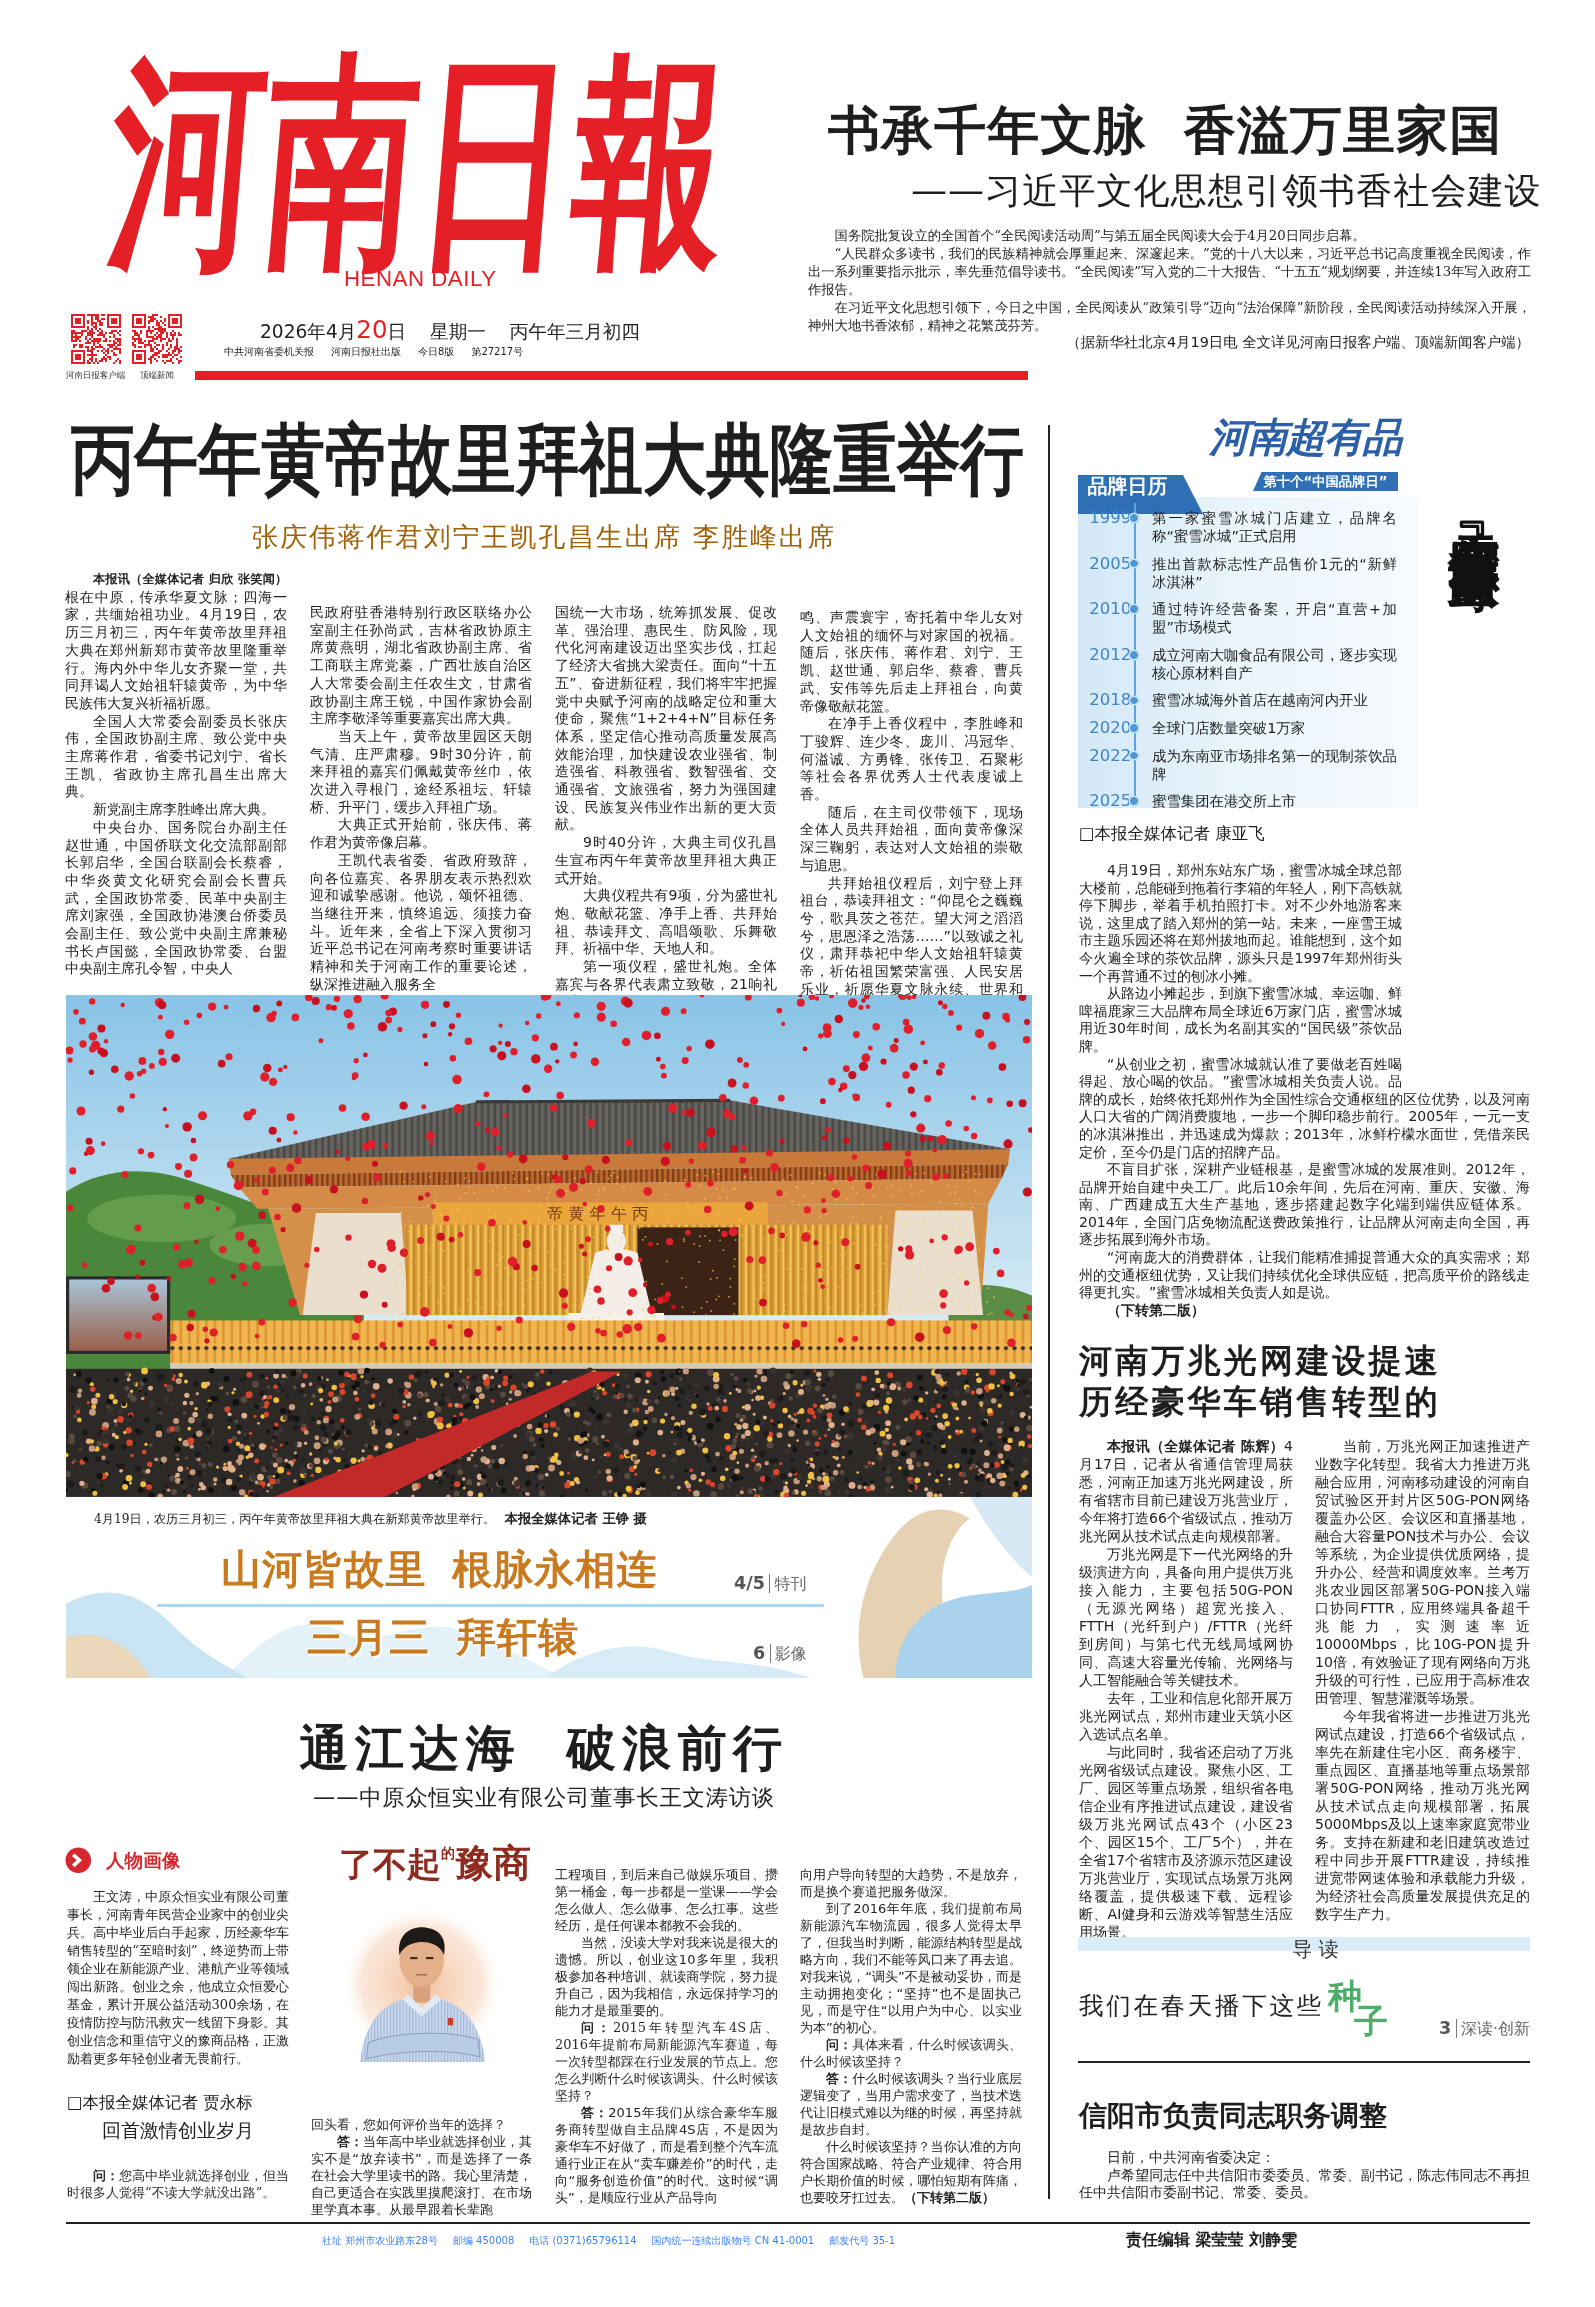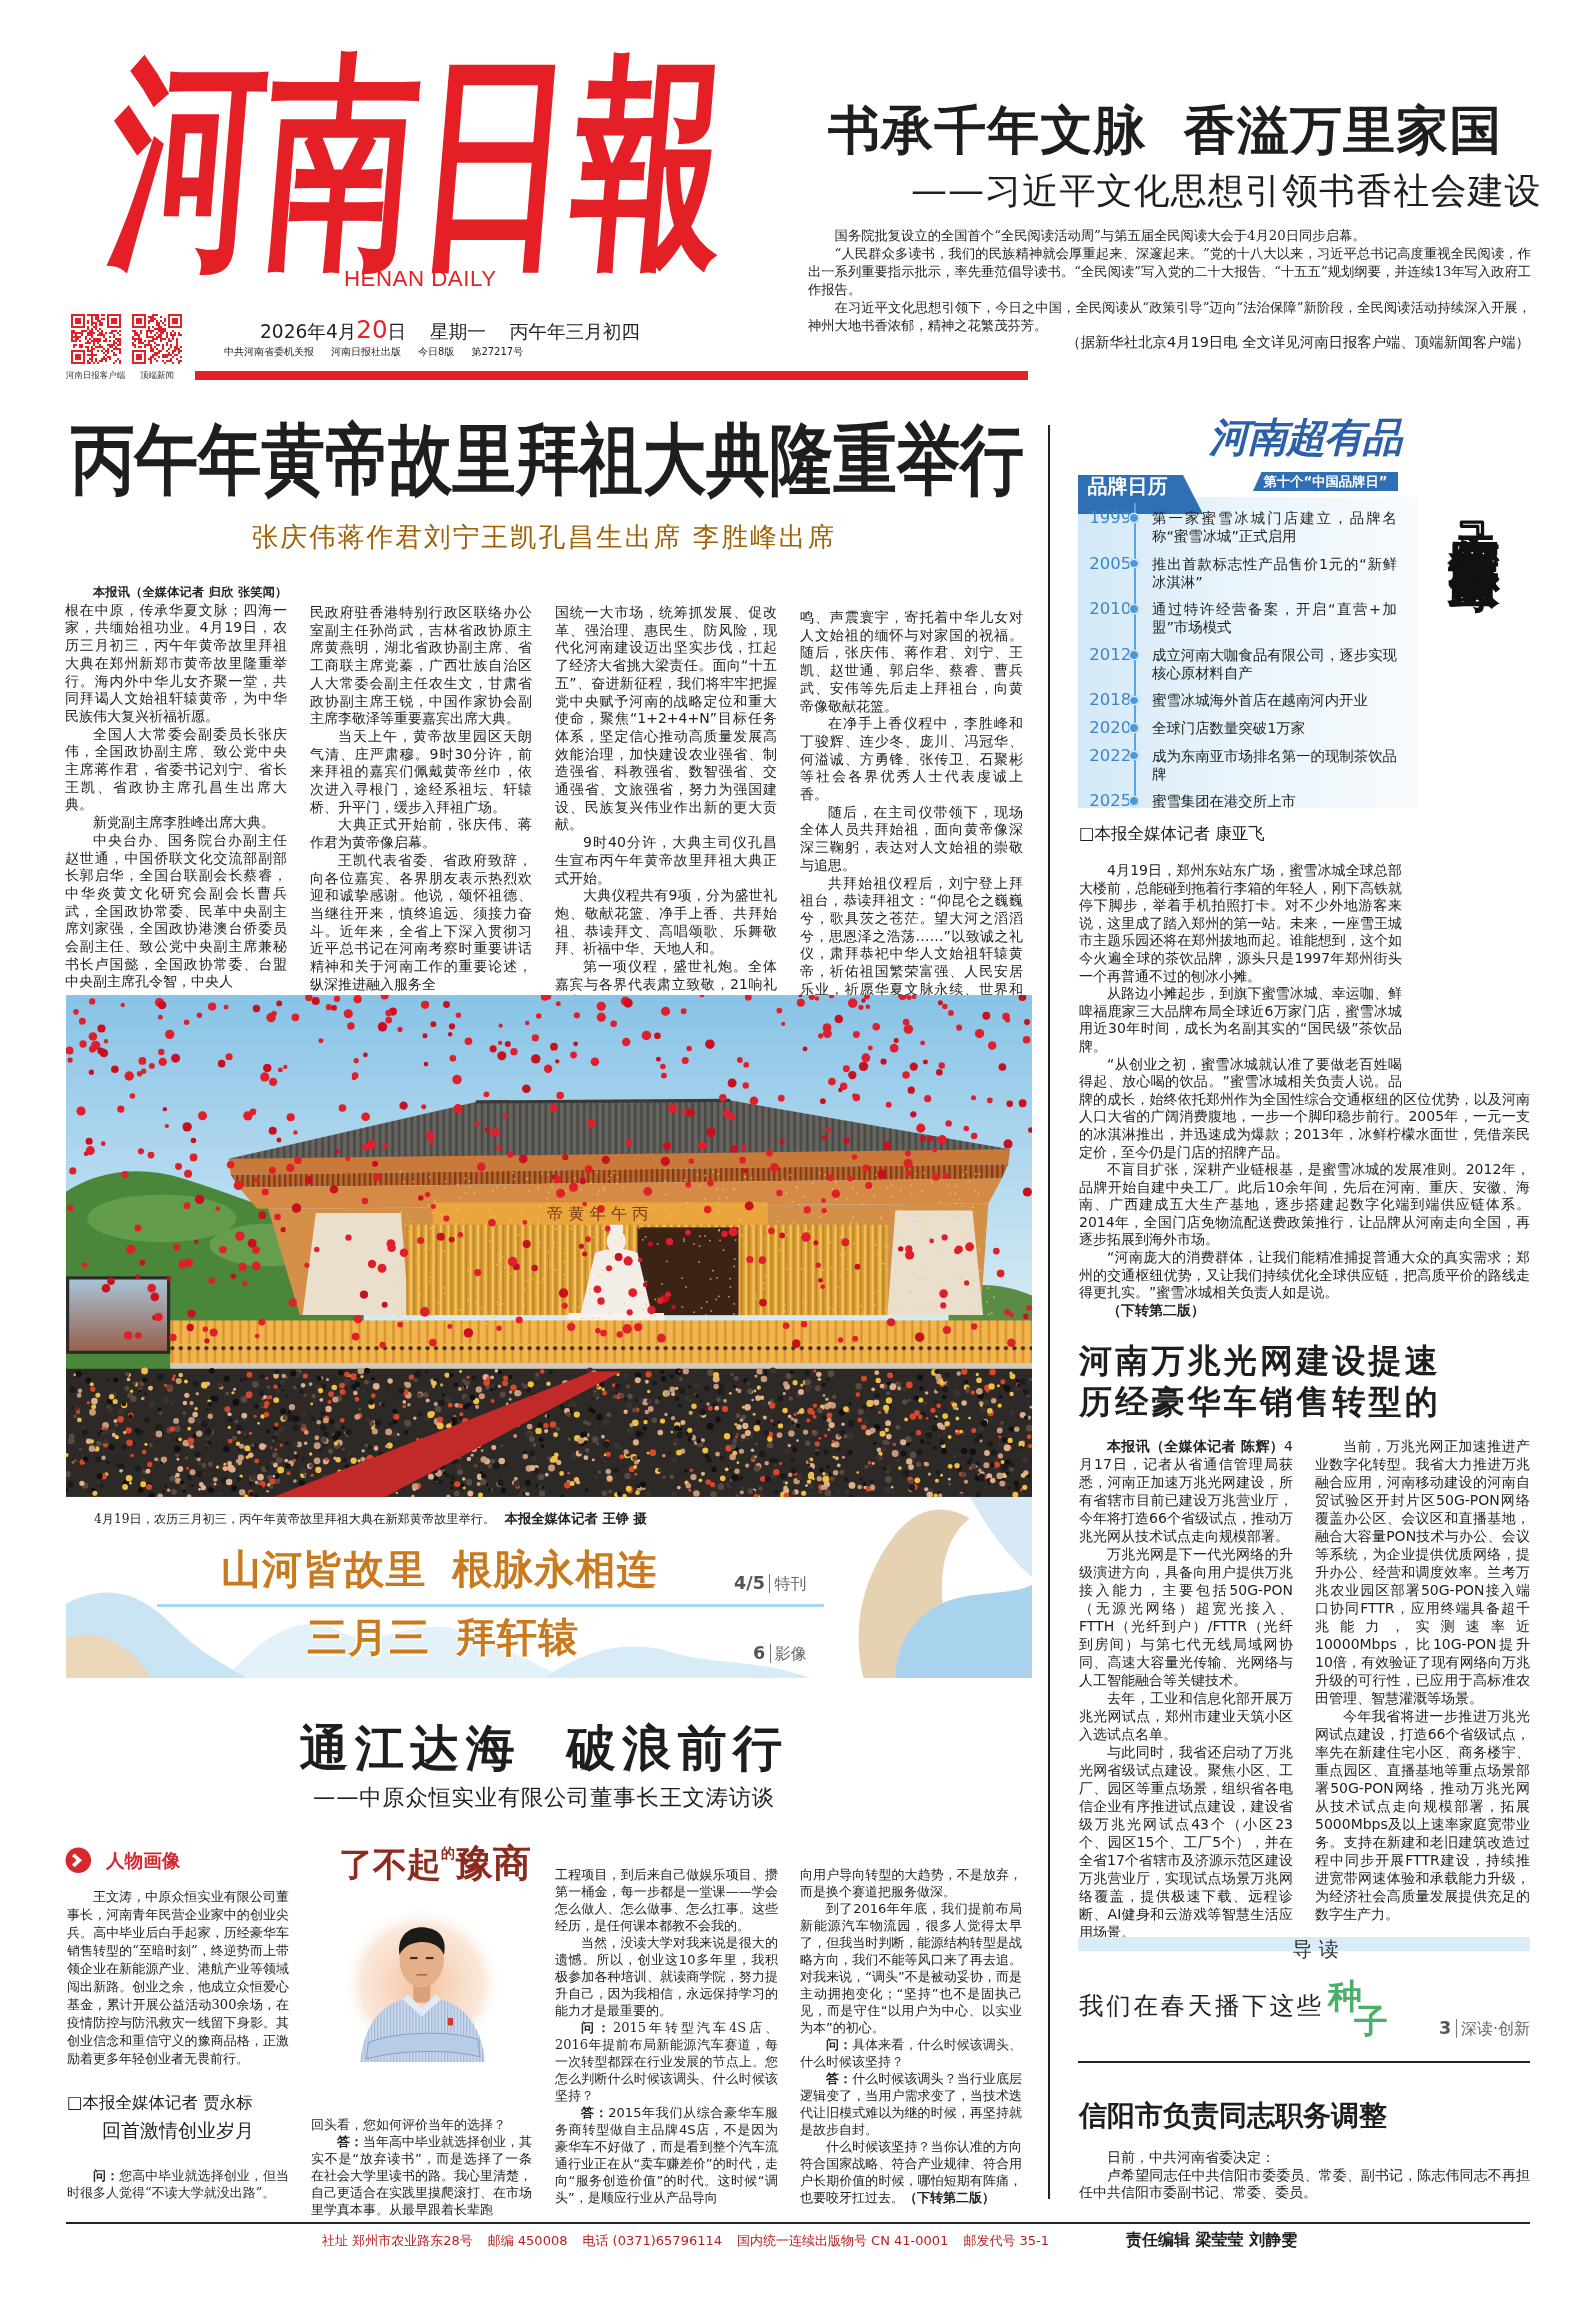--- a/index.html
+++ b/index.html
@@ -73,21 +73,21 @@
 .mx-spacer{float:right;width:128px;height:228px;}
 .bb-head{left:1079px;top:1340px;font-size:33px;line-height:41px;font-weight:bold;letter-spacing:3.2px;white-space:nowrap;}
 .bb-col{font-size:14px;line-height:18px;}
 .guide-bar{left:1078px;top:1937px;width:452px;height:14px;background:var(--guide-bar);text-align:center;font-size:20px;line-height:24.5px;color:#333;padding-left:23px;}
 .guide-item{left:1079px;top:1994px;font-size:24.5px;line-height:1;letter-spacing:2.7px;white-space:nowrap;color:#222;}
 .seed{font-size:34px;line-height:1;font-weight:bold;color:var(--seed-green);}
 .guide-pg{right:65px;top:2019px;}
 .rule-h{height:2.1px;background:#222;}
 .pn-head{left:1079px;top:2102px;font-size:28px;line-height:1;font-weight:bold;white-space:nowrap;}
 .pn-body{left:1079px;top:2149px;width:451px;font-size:14px;line-height:17.6px;}
-.footer{left:322px;top:2233px;font-size:13px;line-height:16px;white-space:nowrap;color:#b91c1c;}
+.footer{left:322px;top:2233px;font-size:10px;line-height:16px;white-space:nowrap;color:#3b82f6;}
 .footer span{margin-right:15px;}
 .editors{left:1126px;top:2231px;font-size:16px;line-height:18px;font-weight:bold;white-space:nowrap;}
 </style>
 </head>
 <body>
 
 <div class="a logo">河南日報</div>
 <div class="a logo-en">HENAN DAILY</div>
 
 <svg class="a qr" style="left:69px" viewBox="0 0 25 25">
@@ -533,21 +533,21 @@
 <div class="a ts-sub">——习近平文化思想引领书香社会建设</div>
 <div class="a ts-body">
     <p class="para"><span>国务院批复设立的全国首个“全民阅读活动周”与第五届全民阅读大会于4月20日同步启幕。</span></p>
     <p class="para"><span>“人民群众多读书，我们的民族精神就会厚重起来、深邃起来。”党的十八大以来，习近平总书记高度重视全民阅读，作出一系列重要指示批示，率先垂范倡导读书。“全民阅读”写入党的二十大报告、“十五五”规划纲要，并连续13年写入政府工作报告。</span></p>
     <p class="para"><span>在习近平文化思想引领下，今日之中国，全民阅读从“政策引导”迈向“法治保障”新阶段，全民阅读活动持续深入开展，神州大地书香浓郁，精神之花繁茂芬芳。</span></p>
   </div>
 <div class="a ts-src">（据新华社北京4月19日电 全文详见河南日报客户端、顶端新闻客户端）</div>
 
 <div class="a ls-head">丙午年黄帝故里拜祖大典隆重举行</div>
 <div class="a ls-sub">张庆伟蒋作君刘宁王凯孔昌生出席 李胜峰出席</div>
-<div class="col ls-col" style="left:65px;top:583px;width:222px">
+<div class="col ls-col" style="left:65px;top:570px;width:222px">
     <p class="para"><b class="lbl">本报讯（全媒体记者 归欣 张笑闻）</b><span>根在中原，传承华夏文脉；四海一家，共缅始祖功业。4月19日，农历三月初三，丙午年黄帝故里拜祖大典在郑州新郑市黄帝故里隆重举行。海内外中华儿女齐聚一堂，共同拜谒人文始祖轩辕黄帝，为中华民族伟大复兴祈福祈愿。</span></p>
     <p class="para"><span>全国人大常委会副委员长张庆伟，全国政协副主席、致公党中央主席蒋作君，省委书记刘宁、省长王凯、省政协主席孔昌生出席大典。</span></p>
     <p class="para"><span>新党副主席李胜峰出席大典。</span></p>
     <p class="para"><span>中央台办、国务院台办副主任赵世通，中国侨联文化交流部副部长郭启华，全国台联副会长蔡睿，中华炎黄文化研究会副会长曹兵武，全国政协常委、民革中央副主席刘家强，全国政协港澳台侨委员会副主任、致公党中央副主席兼秘书长卢国懿，全国政协常委、台盟中央副主席孔令智，中央人</span></p>
   </div>
 <div class="col ls-col" style="left:310px;top:583px;width:222px">
     <p class="para cont"><span>民政府驻香港特别行政区联络办公室副主任孙尚武，吉林省政协原主席黄燕明，湖北省政协副主席、省工商联主席党蓁，广西壮族自治区人大常委会副主任农生文，甘肃省政协副主席王锐，中国作家协会副主席李敬泽等重要嘉宾出席大典。</span></p>
     <p class="para"><span>当天上午，黄帝故里园区天朗气清、庄严肃穆。9时30分许，前来拜祖的嘉宾们佩戴黄帝丝巾，依次进入寻根门，途经系祖坛、轩辕桥、升平门，缓步入拜祖广场。</span></p>
     <p class="para"><span>大典正式开始前，张庆伟、蒋作君为黄帝像启幕。</span></p>
     <p class="para"><span>王凯代表省委、省政府致辞，向各位嘉宾、各界朋友表示热烈欢迎和诚挚感谢。他说，颂怀祖德、当继往开来，慎终追远、须接力奋斗。近年来，全省上下深入贯彻习近平总书记在河南考察时重要讲话精神和关于河南工作的重要论述，纵深推进融入服务全</span></p>

